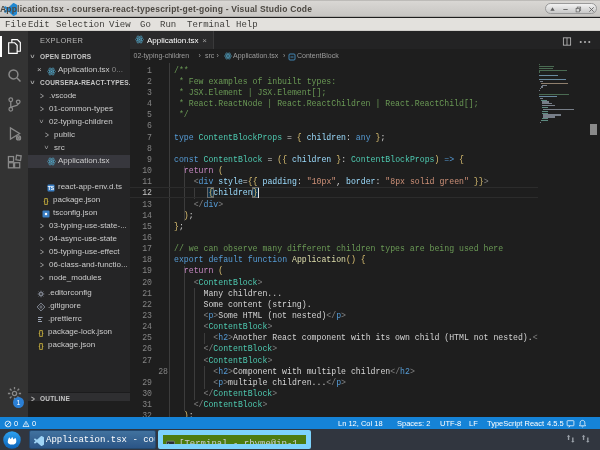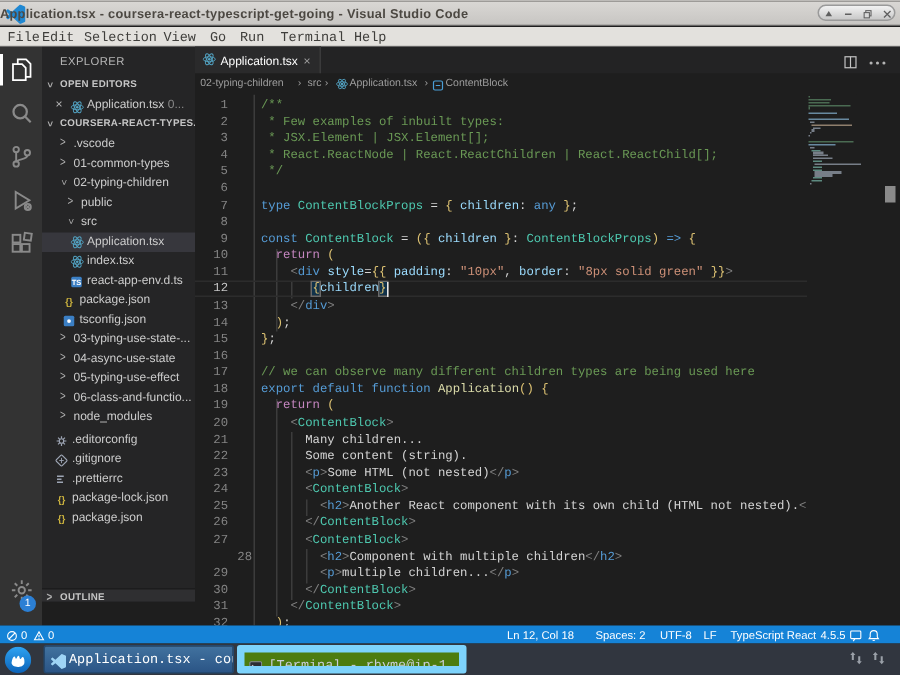--- a/index.html
+++ b/index.html
@@ -181,31 +181,20 @@
       <div class="row selrow" style="top:124px">
         <svg class="abs" style="left:19px;top:2px" width="9" height="9" viewBox="0 0 16 16">
           <g stroke="#53a4c4" stroke-width="1.1" fill="none">
             <ellipse cx="8" cy="8" rx="7.2" ry="2.9"></ellipse>
             <ellipse cx="8" cy="8" rx="7.2" ry="2.9" transform="rotate(60 8 8)"></ellipse>
             <ellipse cx="8" cy="8" rx="7.2" ry="2.9" transform="rotate(120 8 8)"></ellipse>
           </g>
           <circle cx="8" cy="8" r="1.6" fill="#53a4c4"></circle>
         </svg>
         <span class="nm" style="left:30px">Application.tsx</span>
-      </div>
-      <div class="row" style="top:137px">
-        <svg class="abs" style="left:19px;top:2px" width="9" height="9" viewBox="0 0 16 16">
-          <g stroke="#53a4c4" stroke-width="1.1" fill="none">
-            <ellipse cx="8" cy="8" rx="7.2" ry="2.9"></ellipse>
-            <ellipse cx="8" cy="8" rx="7.2" ry="2.9" transform="rotate(60 8 8)"></ellipse>
-            <ellipse cx="8" cy="8" rx="7.2" ry="2.9" transform="rotate(120 8 8)"></ellipse>
-          </g>
-          <circle cx="8" cy="8" r="1.6" fill="#53a4c4"></circle>
-        </svg>
-        <span class="nm" style="left:30px">index.tsx</span>
       </div>
       <div class="row" style="top:150px">
         <svg class="abs" style="left:19px;top:2.5px" width="8" height="8" viewBox="0 0 16 16">
           <rect x="1" y="1" width="14" height="14" rx="2" fill="#3b7fc4"></rect>
           <text x="8" y="12" font-size="10" font-family="Liberation Sans" font-weight="bold" fill="#fff" text-anchor="middle">TS</text>
         </svg>
         <span class="nm" style="left:30px">react-app-env.d.ts</span>
       </div>
       <div class="row" style="top:163px">
         <svg class="abs" style="left:14px;top:1.5px" width="8" height="9" viewBox="0 0 16 16">

